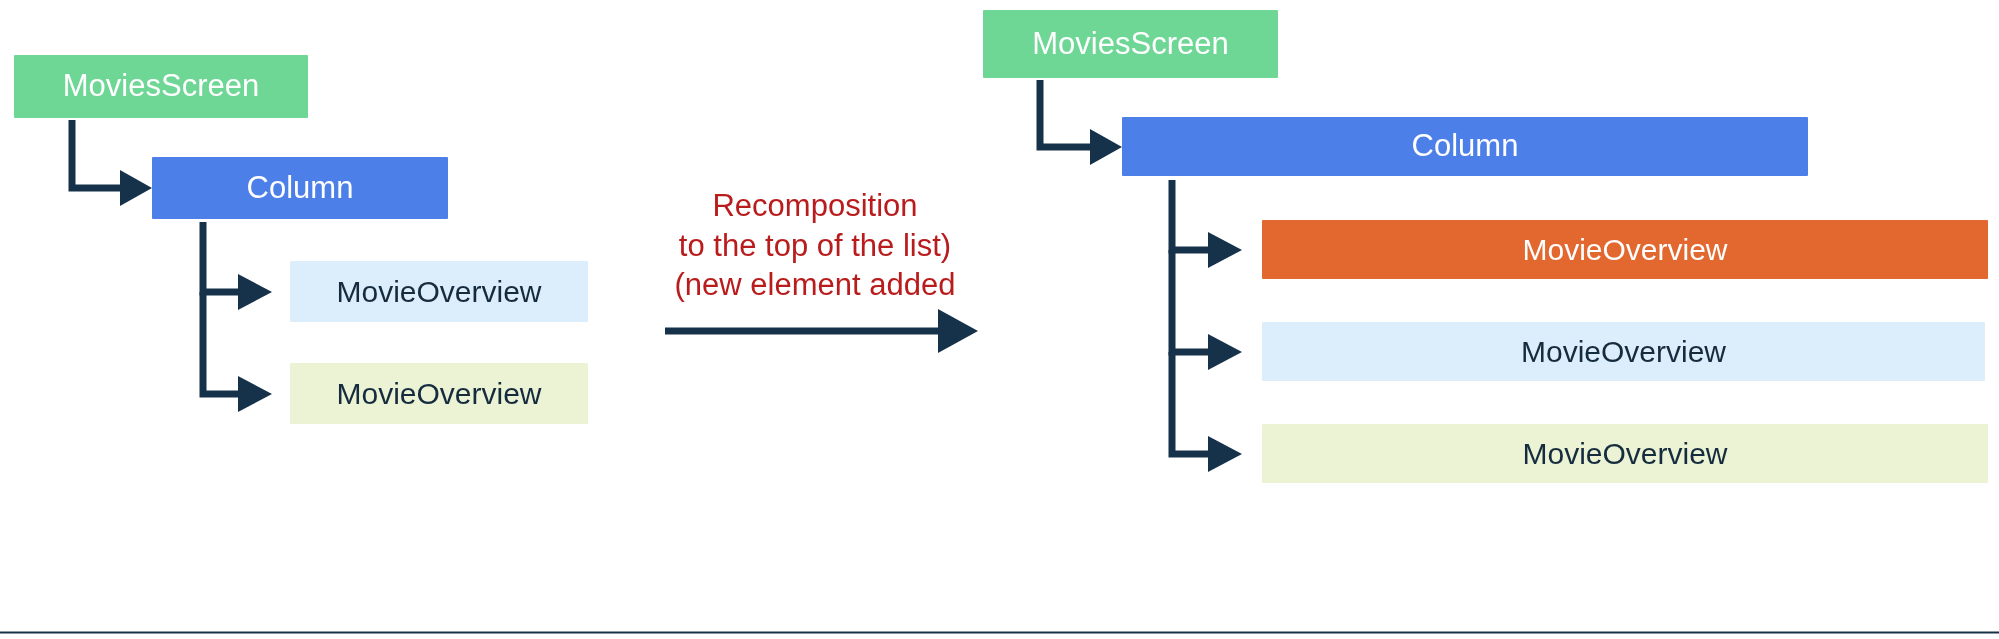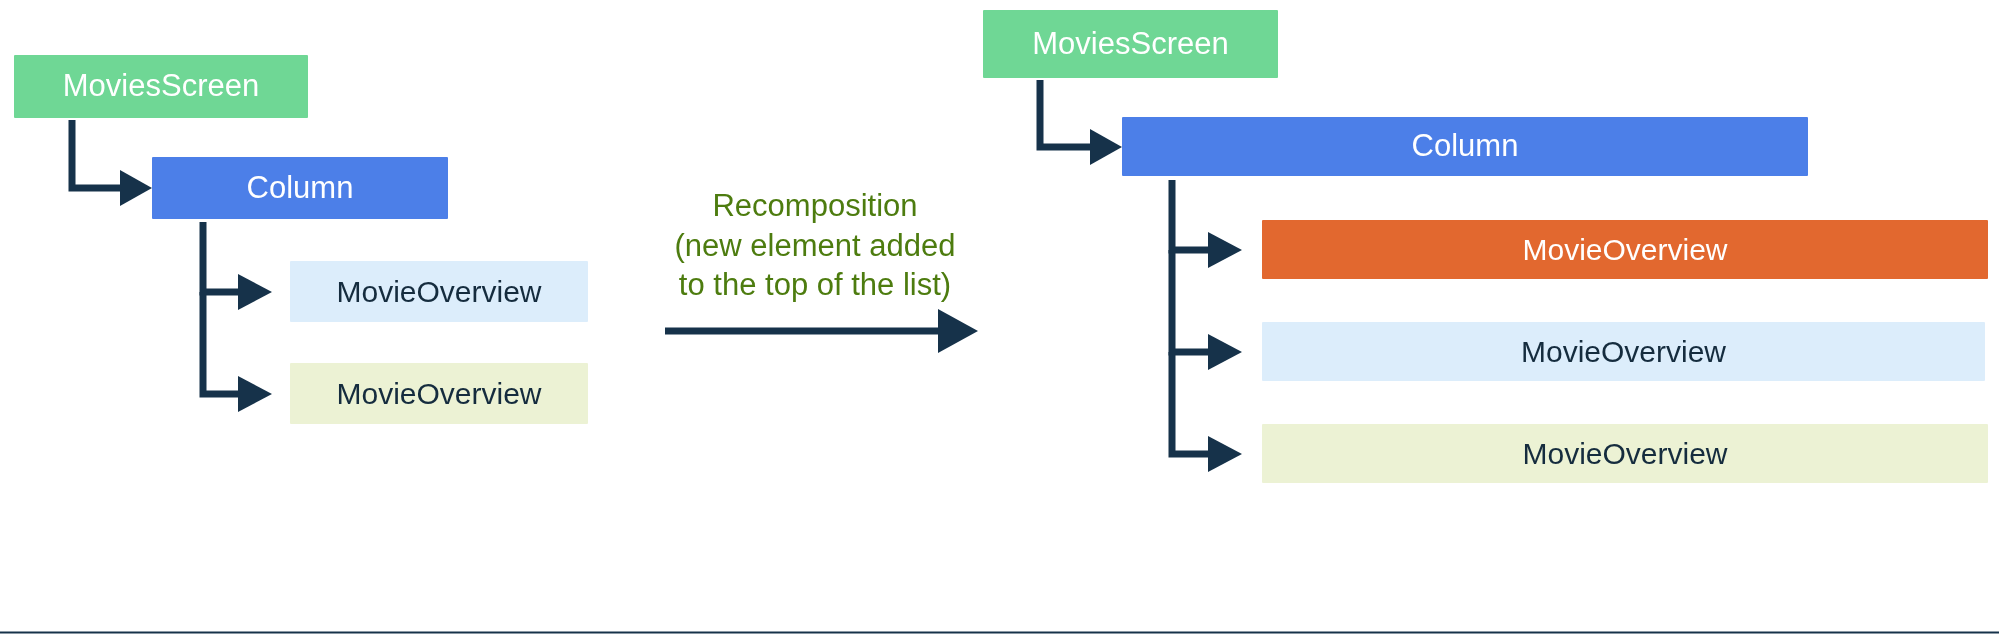--- a/index.html
+++ b/index.html
@@ -92,21 +92,21 @@
     font-size: 30px;
   }
 
   
   #center-caption {
     position: absolute;
     left: 660px;
     top: 186px;
     width: 310px;
     text-align: center;
-    color: #4d7c0f;
+    color: #b91c1c;
     font-size: 31px;
     line-height: 1.28;
     font-family: "Liberation Sans", sans-serif;
   }
   #center-caption .cap-line { display: block; }
 
   
   #connectors {
     position: absolute;
     left: 0; top: 0;
@@ -188,22 +188,22 @@
   <div class="node" id="l-overview-1">
     <span class="node-label">MovieOverview</span>
   </div>
 
   <div class="node" id="l-overview-2">
     <span class="node-label">MovieOverview</span>
   </div>
 
   <div id="center-caption">
     <span class="cap-line">Recomposition</span>
+    <span class="cap-line">to the top of the list)</span>
     <span class="cap-line">(new element added</span>
-    <span class="cap-line">to the top of the list)</span>
   </div>
 
   <div class="node" id="r-movies-screen">
     <span class="node-label">MoviesScreen</span>
   </div>
 
   <div class="node" id="r-column">
     <span class="node-label">Column</span>
   </div>
 

